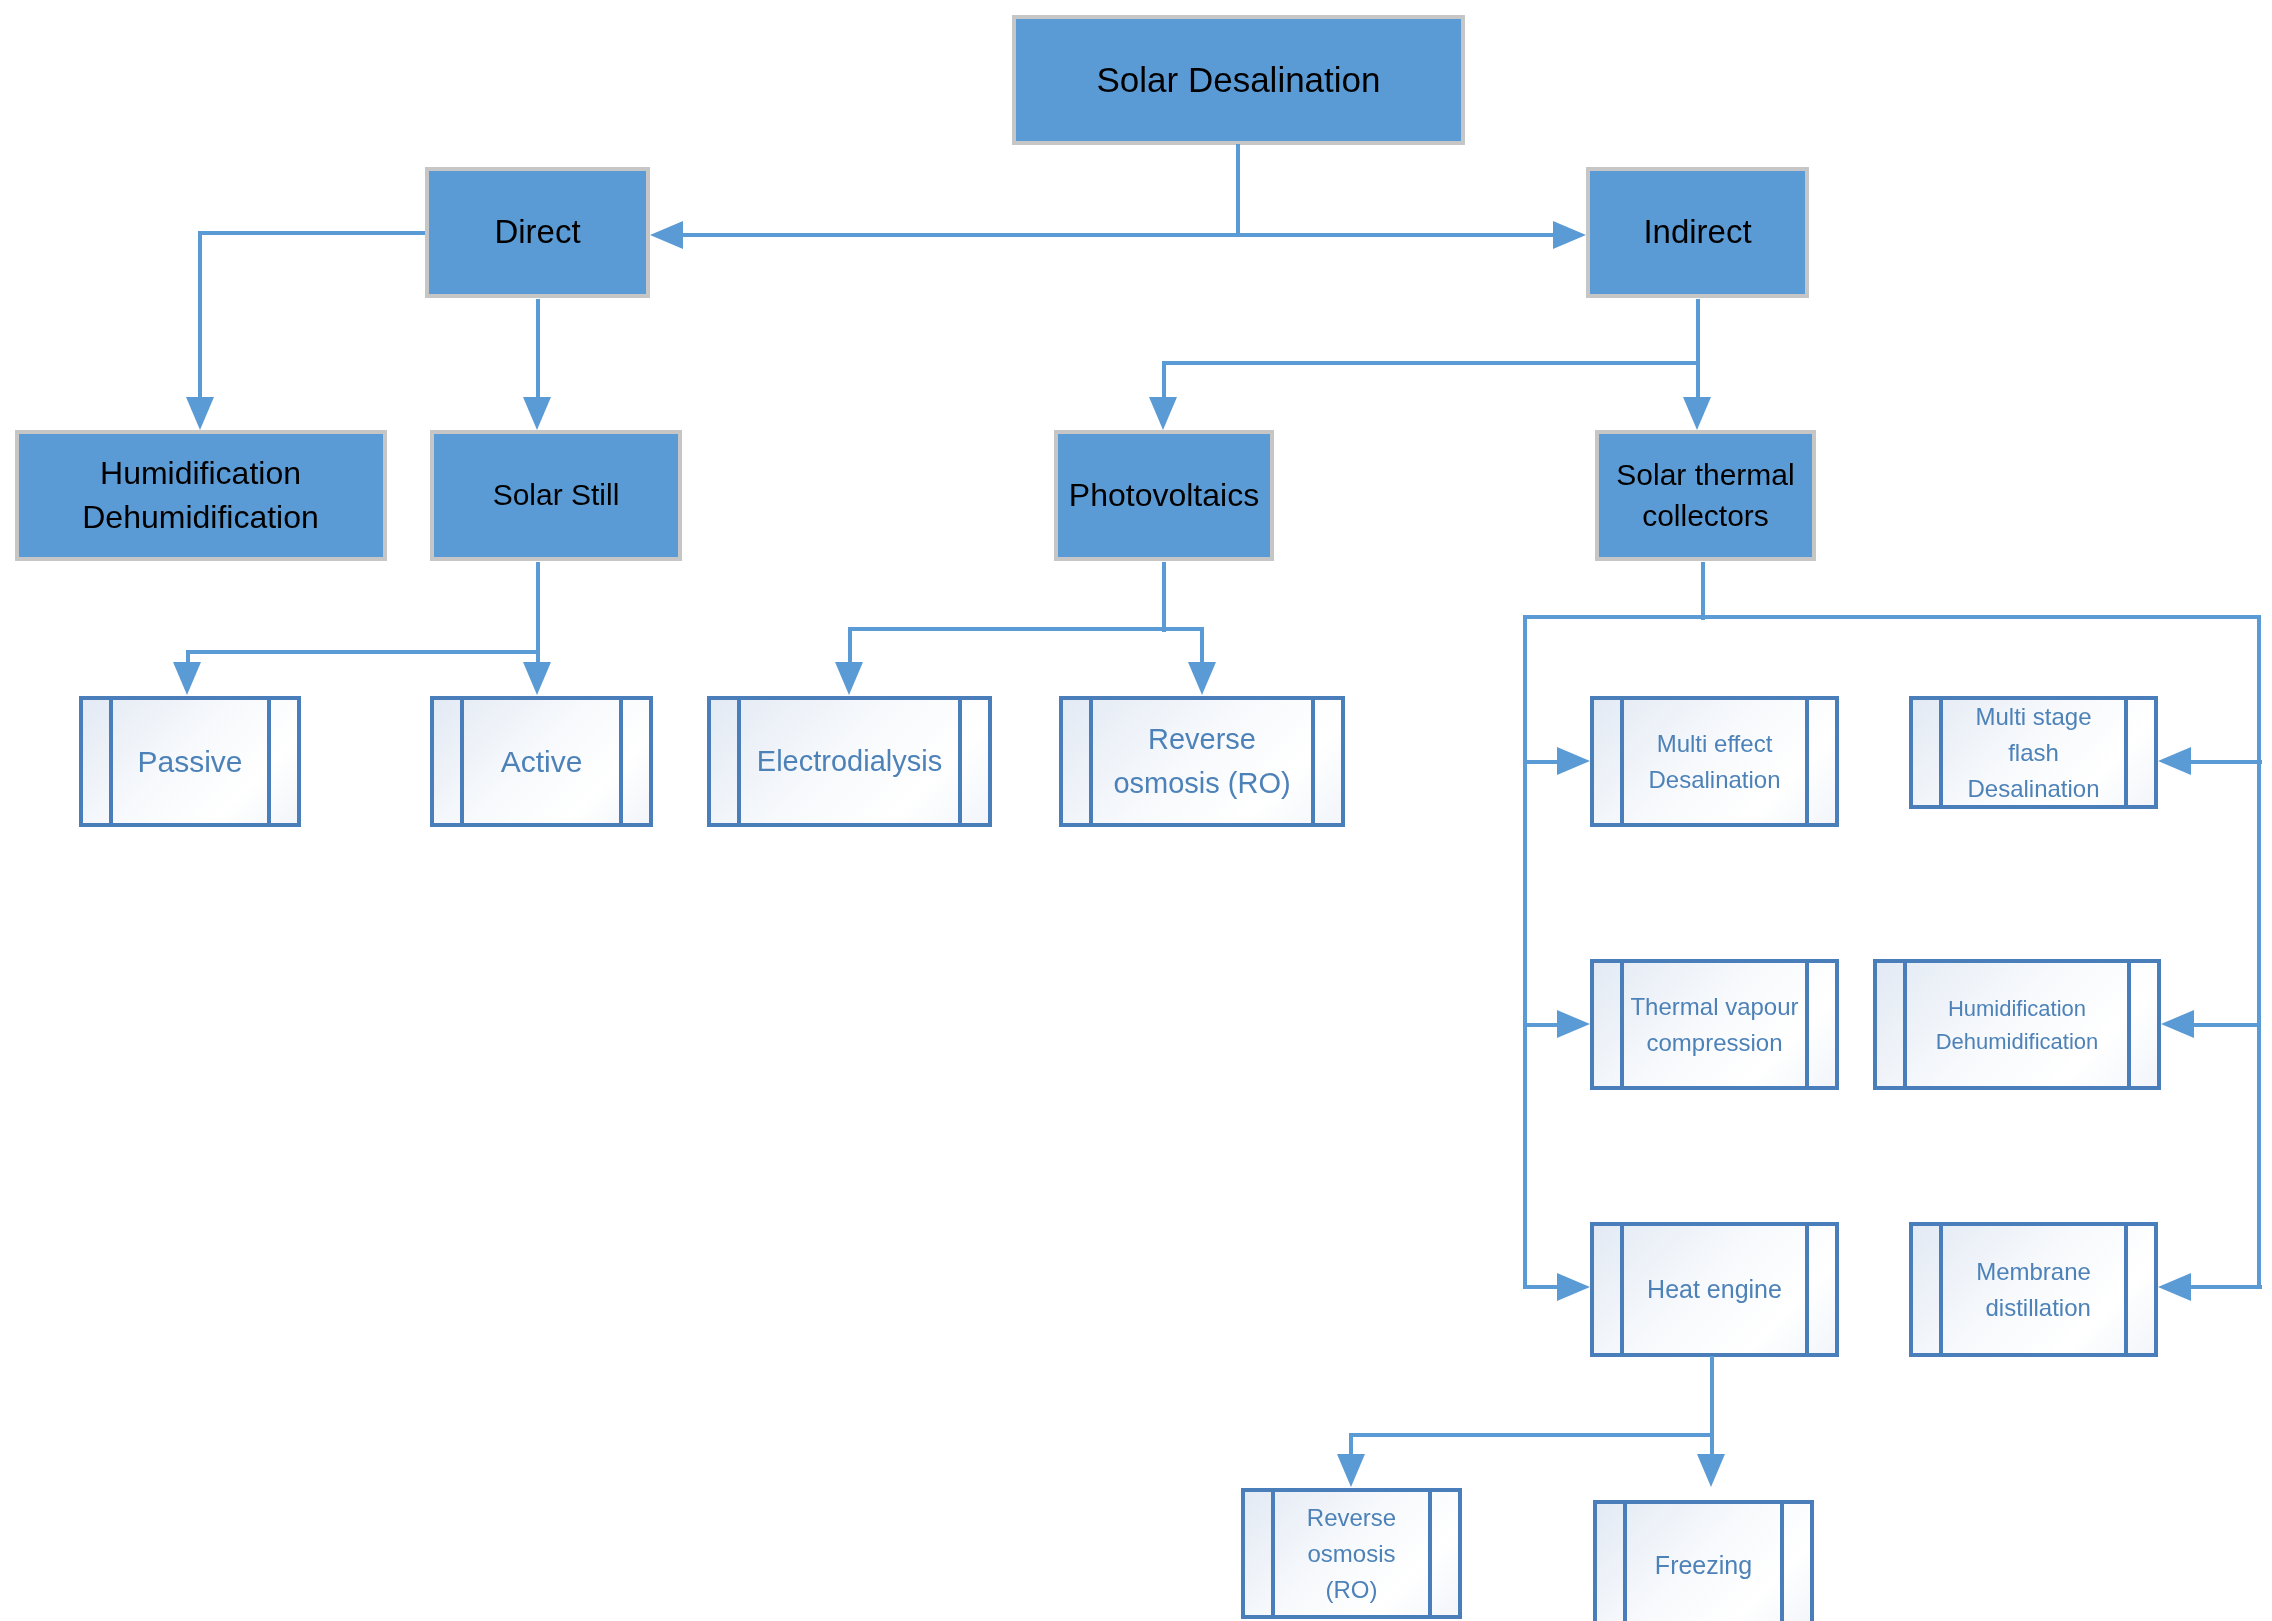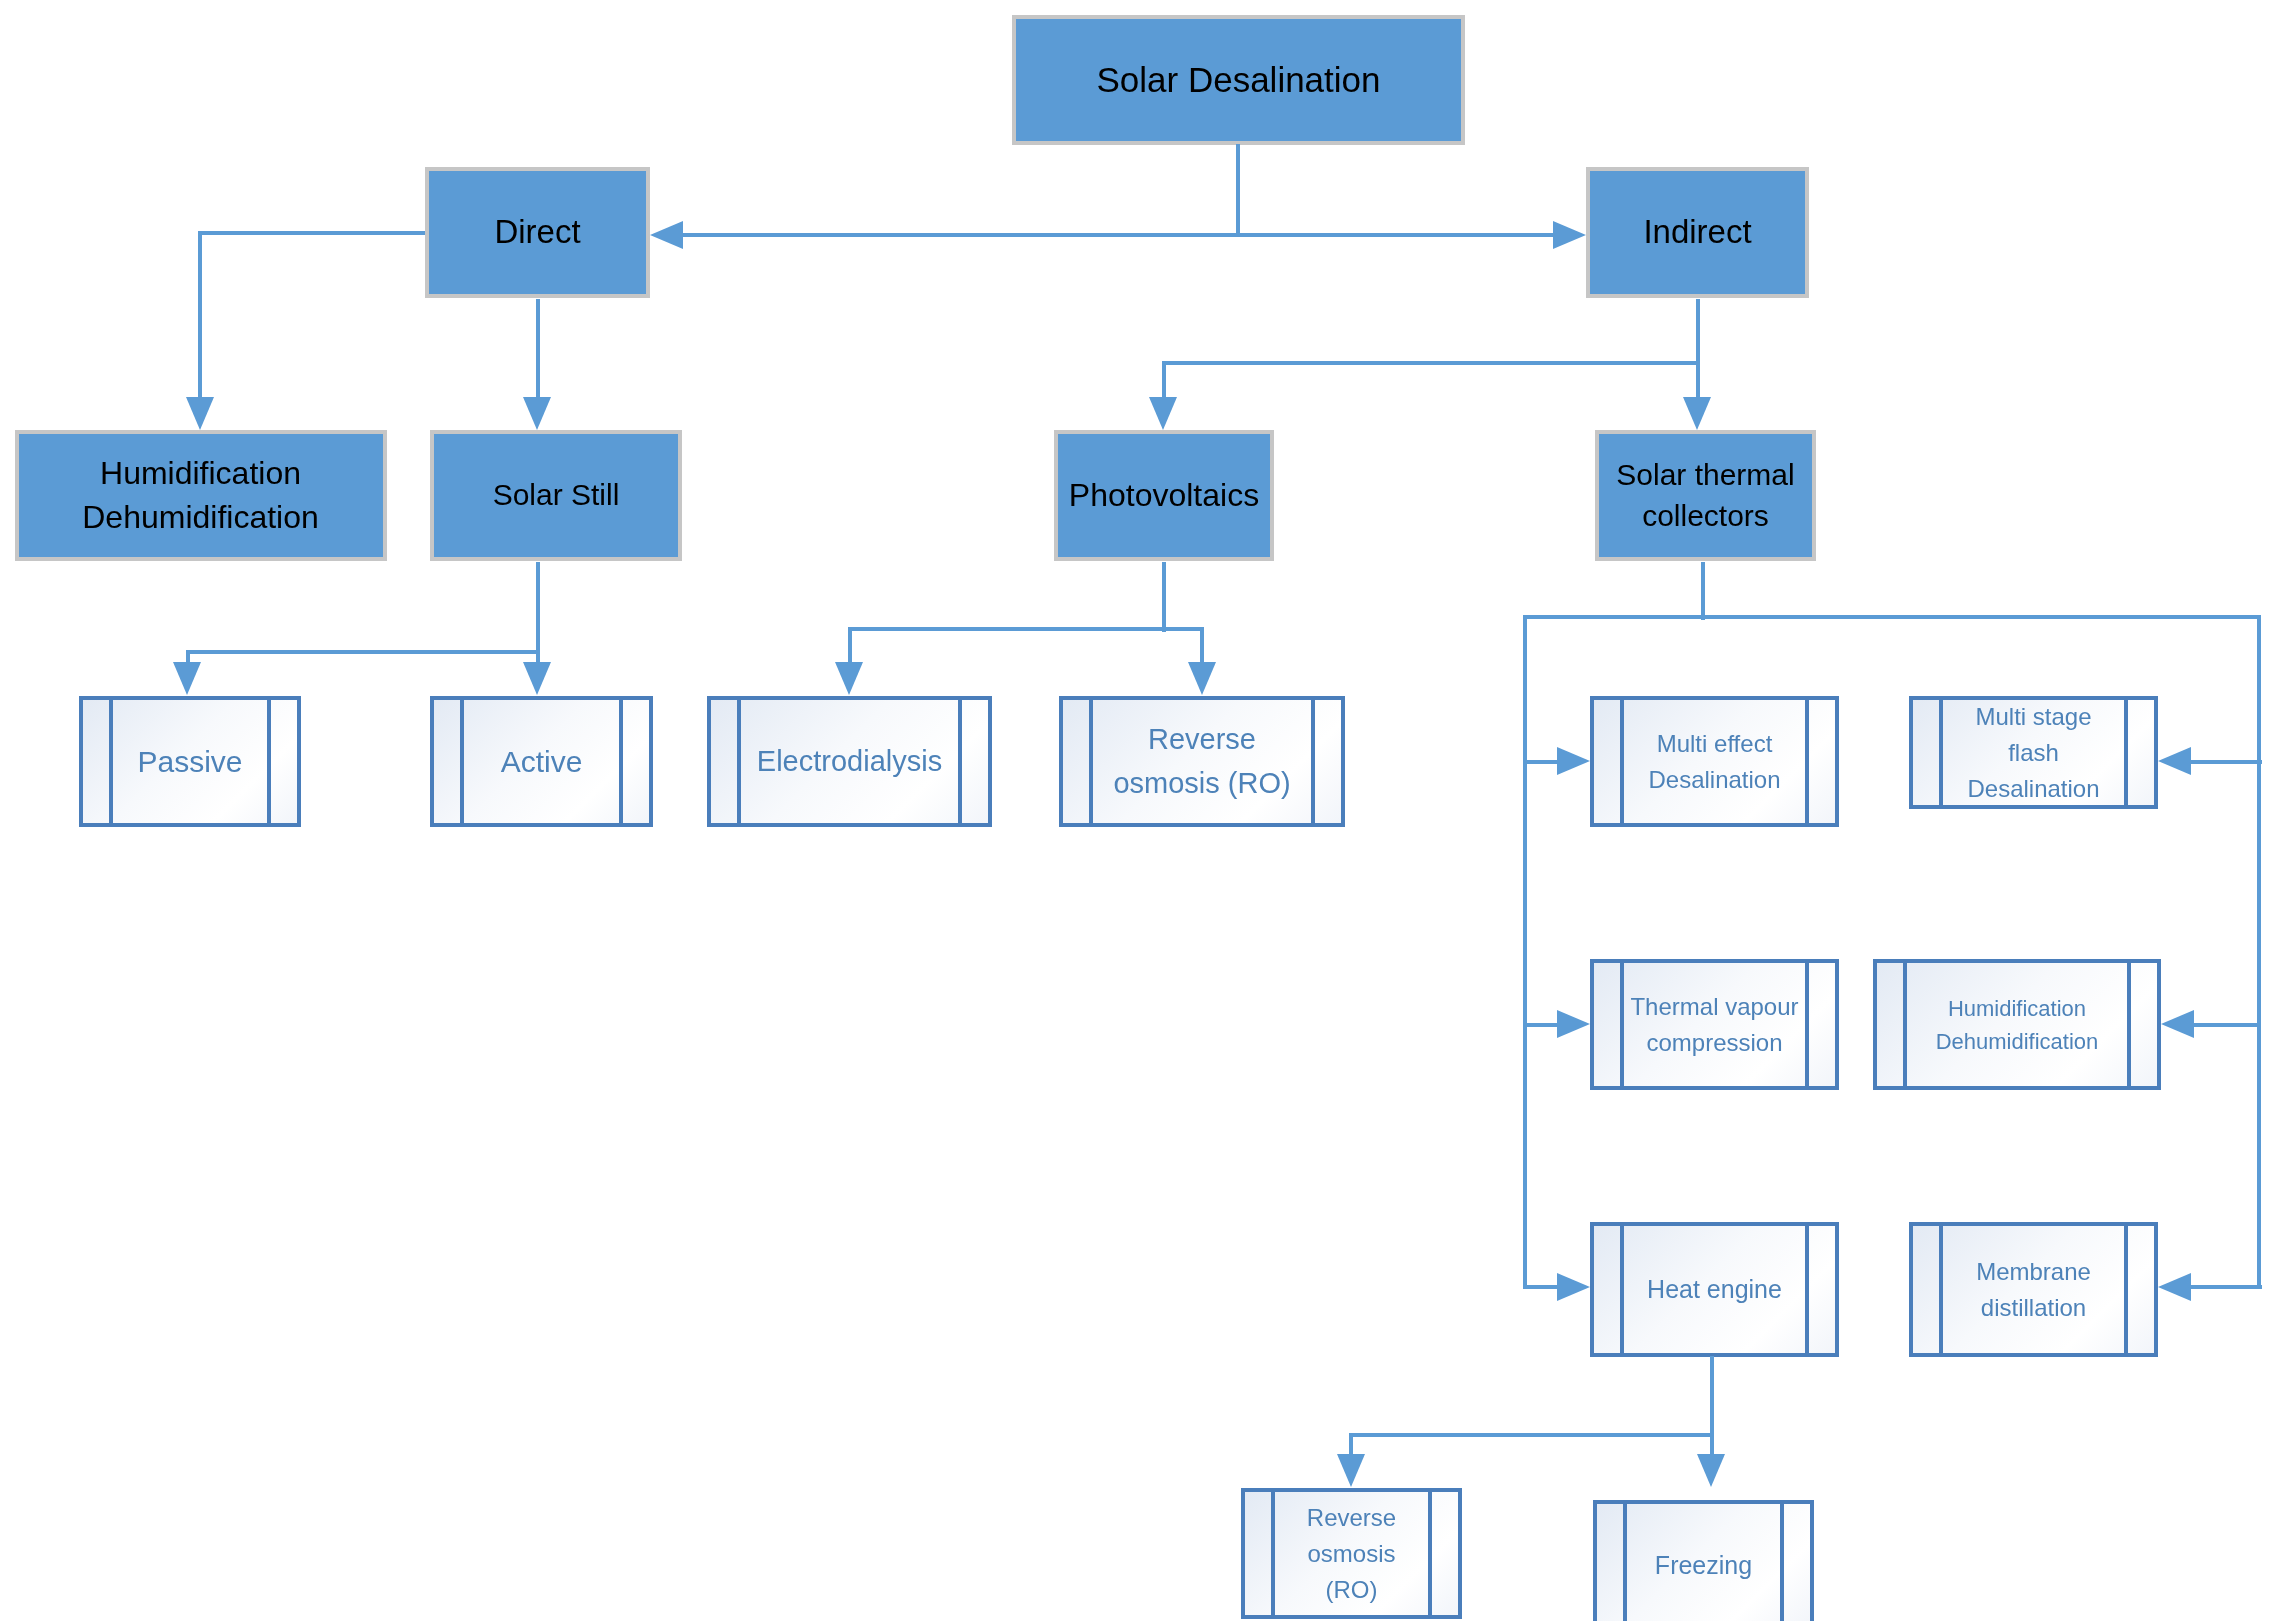--- a/index.html
+++ b/index.html
@@ -143,21 +143,21 @@
     <span>Humidification
 Dehumidification</span>
   </div>
 
   <div class="proc" style="left:1590px;top:1222px;width:249px;height:135px;font-size:25px;">
     <div class="bar-l"></div>
     <div class="bar-r"></div>
     <span>Heat engine</span>
   </div>
 
-  <div class="proc" style="left:1909px;top:1222px;width:249px;height:135px;font-size:24px;">
+  <div class="proc" style="left:1909px;top:1222px;width:249px;height:135px;font-size:24px;text-align:right;">
     <div class="bar-l"></div>
     <div class="bar-r"></div>
     <span>Membrane
 distillation</span>
   </div>
 
   <div class="proc" style="left:1241px;top:1488px;width:221px;height:131px;font-size:24px;">
     <div class="bar-l"></div>
     <div class="bar-r"></div>
     <span>Reverse

